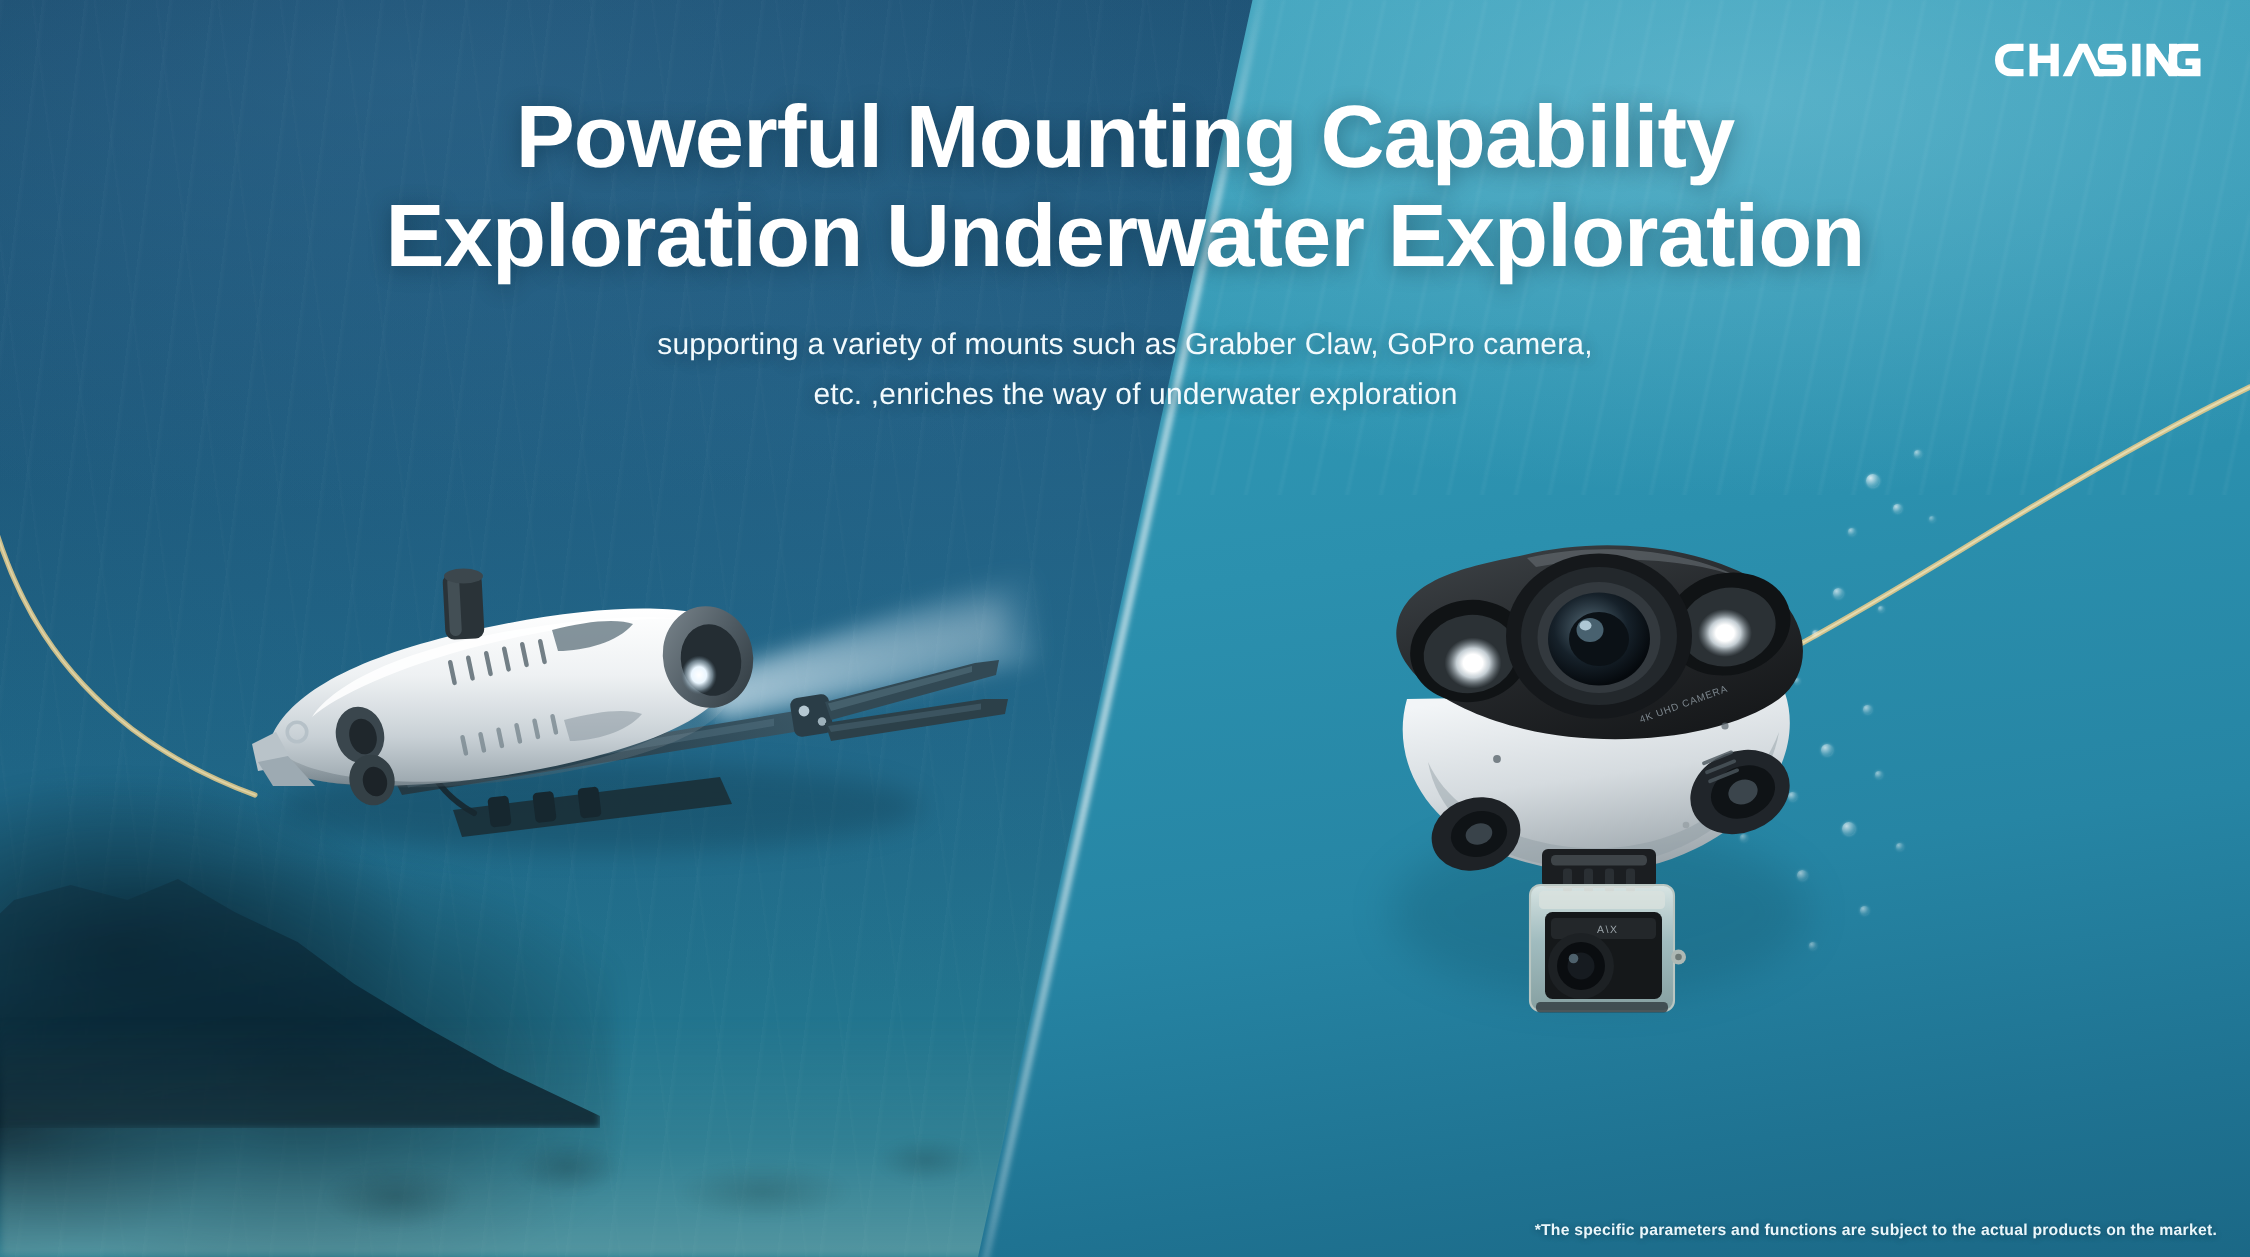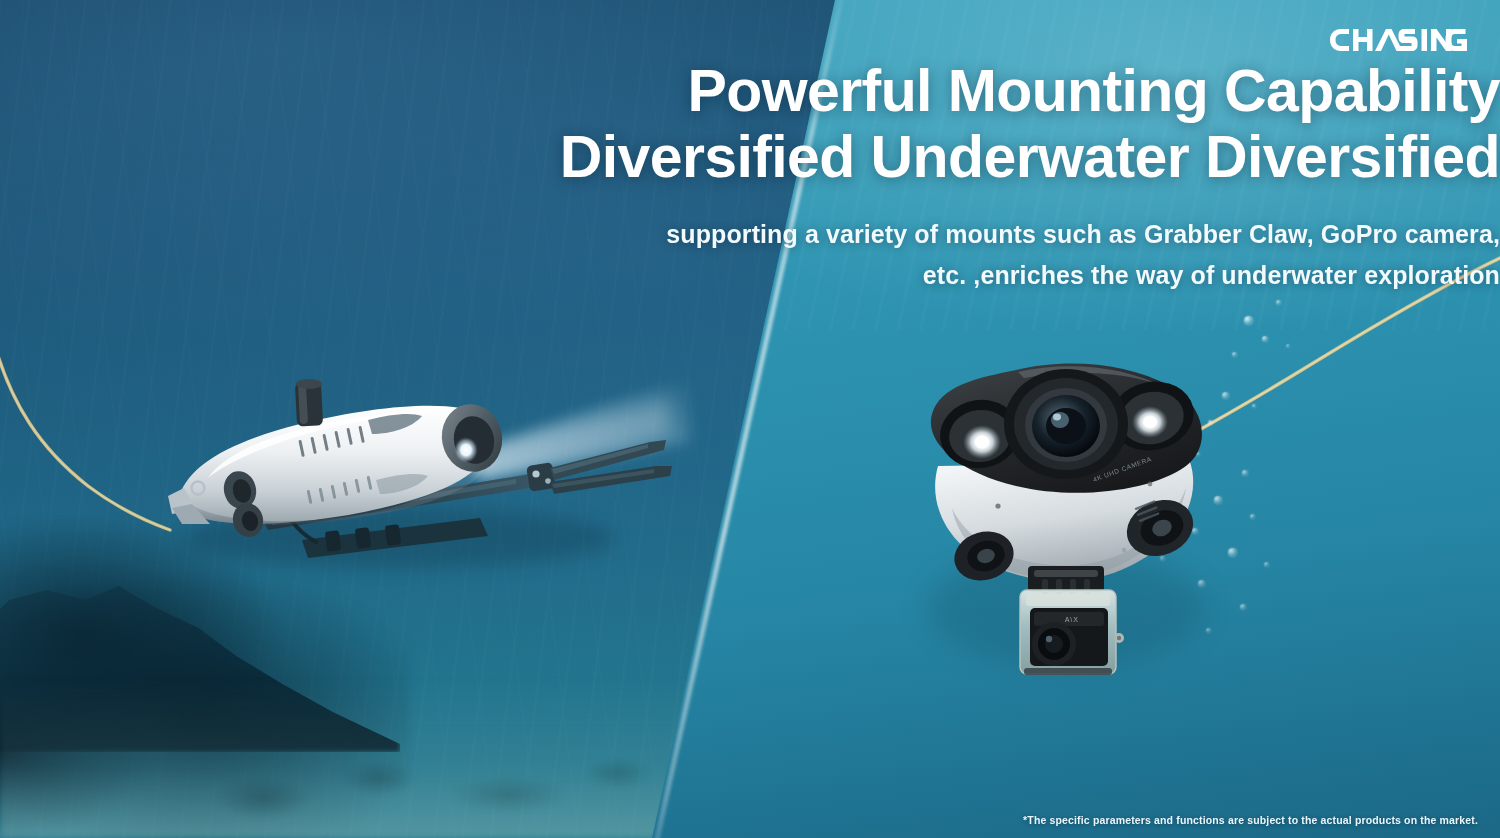--- a/index.html
+++ b/index.html
@@ -98,37 +98,37 @@
   
   .bubble {
     position:absolute; border-radius:50%;
     background:radial-gradient(circle at 34% 30%, rgba(255,255,255,.95), rgba(255,255,255,.30) 55%, rgba(255,255,255,.10) 80%);
     box-shadow:0 0 2px rgba(255,255,255,.5);
   }
 
   
   .textwrap {
     position:absolute; top:0; left:0; width:1500px;
-    text-align:right; z-index:40;
+    text-align:center; z-index:40;
   }
   .headline {
     margin-top:58px;
     font-size:59px;
     line-height:1.12;
     font-weight:700;
     letter-spacing:-0.6px;
     color:#ffffff;
     text-shadow:0 2px 14px rgba(5,30,48,.42);
   }
   .headline .l2 { display:block; }
   .subhead {
     margin-top:24px;
-    font-size:25px;
+    font-size:20px;
     line-height:1.62;
-    font-weight:700;
+    font-weight:400;
     color:#f2fafd;
     letter-spacing:.1px;
     text-shadow:0 1px 10px rgba(5,30,48,.40);
   }
   .subhead .s2 { display:block;padding-left:14px; }
 
   
   .logo {
     position:absolute; top:29px; right:32px; z-index:50;
     display:flex; align-items:center;
@@ -448,21 +448,21 @@
         <circle cx="221" cy="280" r="5" fill="#aeb9b5"></circle>
         <circle cx="221" cy="280" r="2.2" fill="#6e7a77"></circle>
         <rect x="126" y="310" width="88" height="7" rx="3" fill="#2f3a3f" opacity=".8"></rect>
       </g>
     </svg>
   </div>
 
   <div class="textwrap">
     <h1 class="headline">
       <span>Powerful Mounting Capability</span>
-      <span class="l2">Diversified Underwater Diversified</span>
+      <span class="l2">Exploration Underwater Exploration</span>
     </h1>
     <p class="subhead">
       <span>supporting a variety of mounts such as Grabber Claw, GoPro camera,</span>
       <span class="s2">etc. ,enriches the way of underwater exploration</span>
     </p>
   </div>
 
   <div class="logo">
     <svg width="138" height="22" viewBox="0 0 276 44">
       <g fill="#ffffff">

